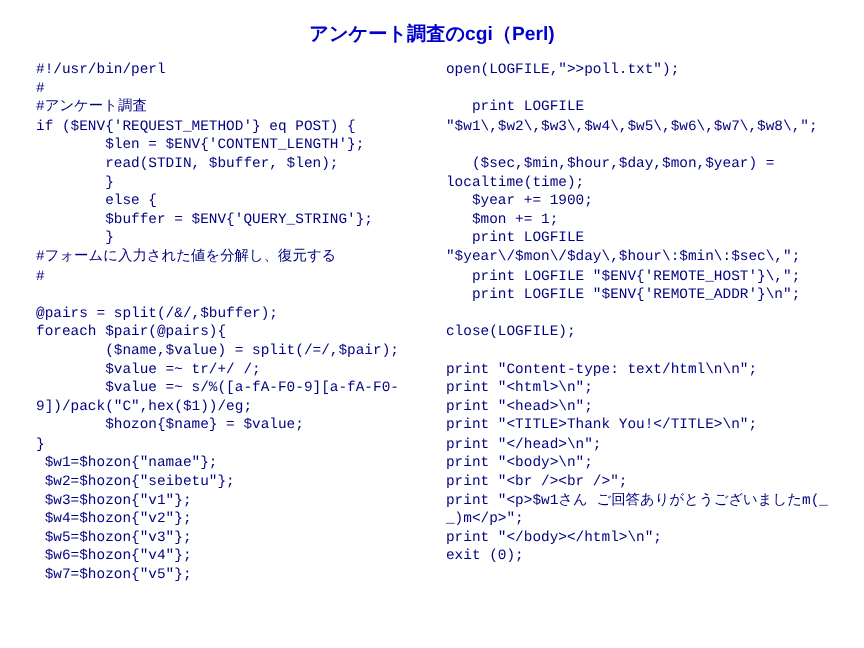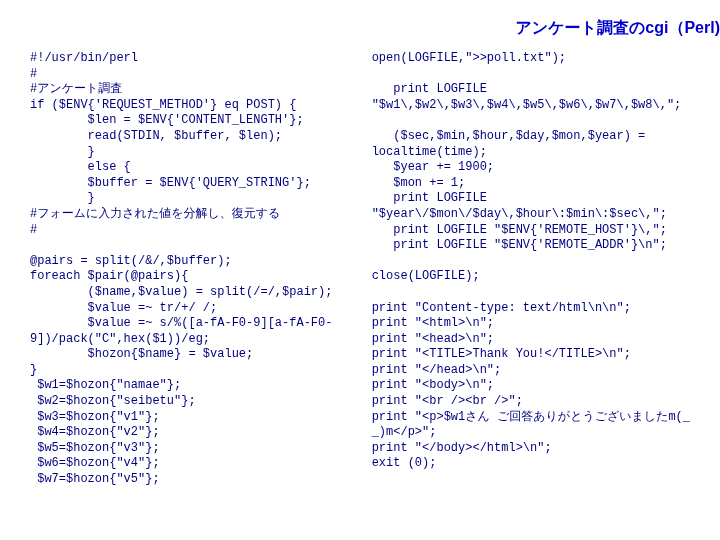--- a/index.html
+++ b/index.html
@@ -6,21 +6,21 @@
     margin: 0;
     padding: 0;
     width: 720px;
     height: 540px;
     background: #fff;
     font-family: "MS Gothic", "Courier New", monospace;
     font-size: 11px;
     overflow: hidden;
   }
   .title {
-    text-align: right;
+    text-align: center;
     color: #0000cc;
     font-weight: bold;
     font-size: 16px;
     padding: 18px 0 12px 0;
     font-family: "MS PGothic", sans-serif;
   }
   .code-wrap {
     display: flex;
     padding: 0 30px;
     gap: 30px;

